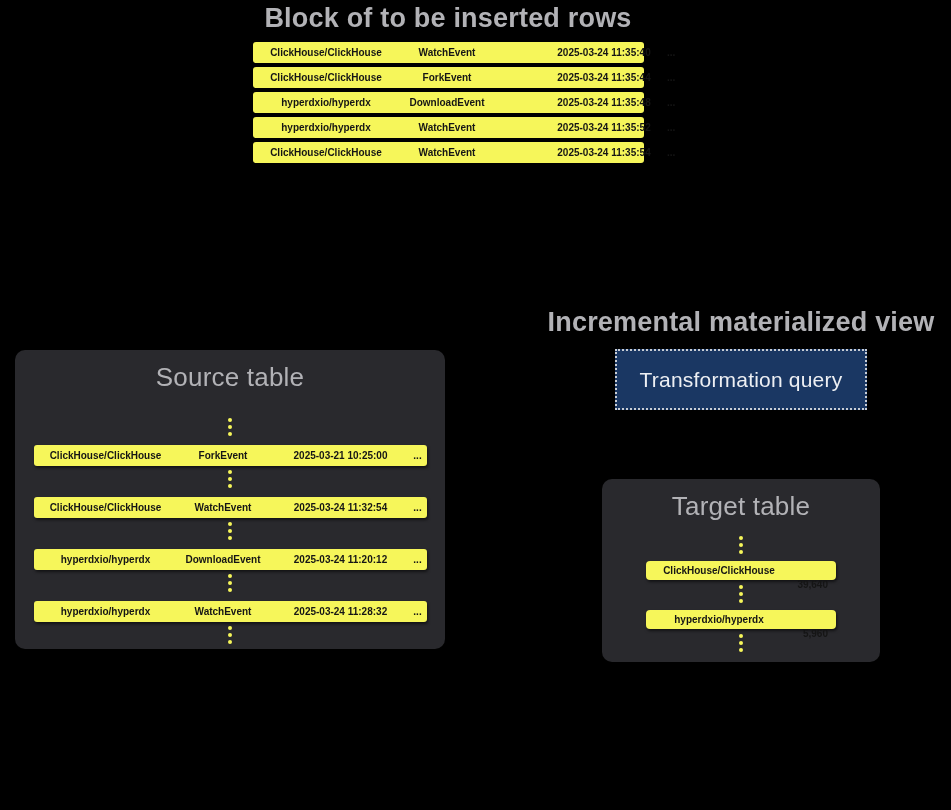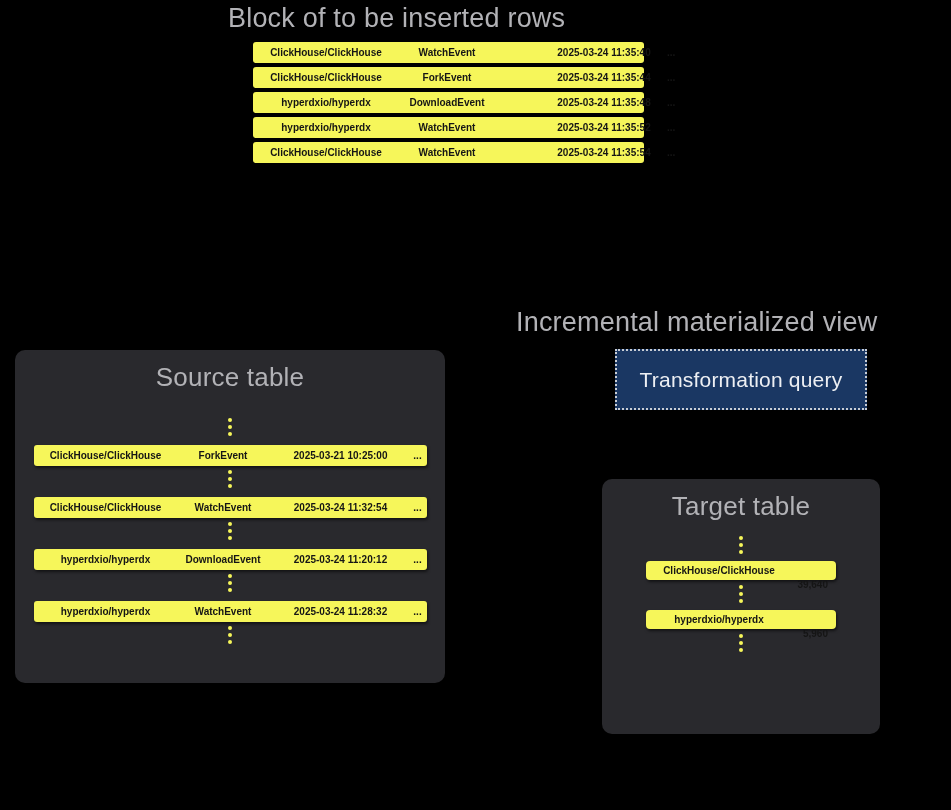--- a/index.html
+++ b/index.html
@@ -14,21 +14,22 @@
     background: #000000;
     overflow: hidden;
     font-family: "Liberation Sans", sans-serif;
   }
 
   
   .main-title {
     position: absolute;
     color: #b2b2b6;
     font-size: 27px;
-    font-weight: 400;
+    font-weight: 700;
+    text-align: center;
     letter-spacing: 0.2px;
     line-height: 31px;
   }
   #insert-title { top: 3px;  left: 228px; width: 440px; }
   #mv-title     { top: 307px; left: 516px; width: 450px; }
 
   .panel-title {
     color: #b2b2b6;
     font-size: 26px;
     font-weight: 400;
@@ -38,22 +39,22 @@
     margin-top: 12px;
   }
 
   
   .panel {
     position: absolute;
     background: #29292d;
     border-radius: 10px;
     box-sizing: border-box;
   }
-  #source-panel { left: 15px;  top: 350px; width: 430px; height: 333px; }
-  #target-panel { left: 602px; top: 479px; width: 278px; height: 255px; }
+  #source-panel { left: 15px;  top: 350px; width: 430px; height: 299px; }
+  #target-panel { left: 602px; top: 479px; width: 278px; height: 183px; }
 
   .panel-rows {
     display: flex;
     flex-direction: column;
     align-items: center;
   }
   #source-rows { margin-top: 22px; }
   #target-rows { margin-top: 10px; }
 
   

